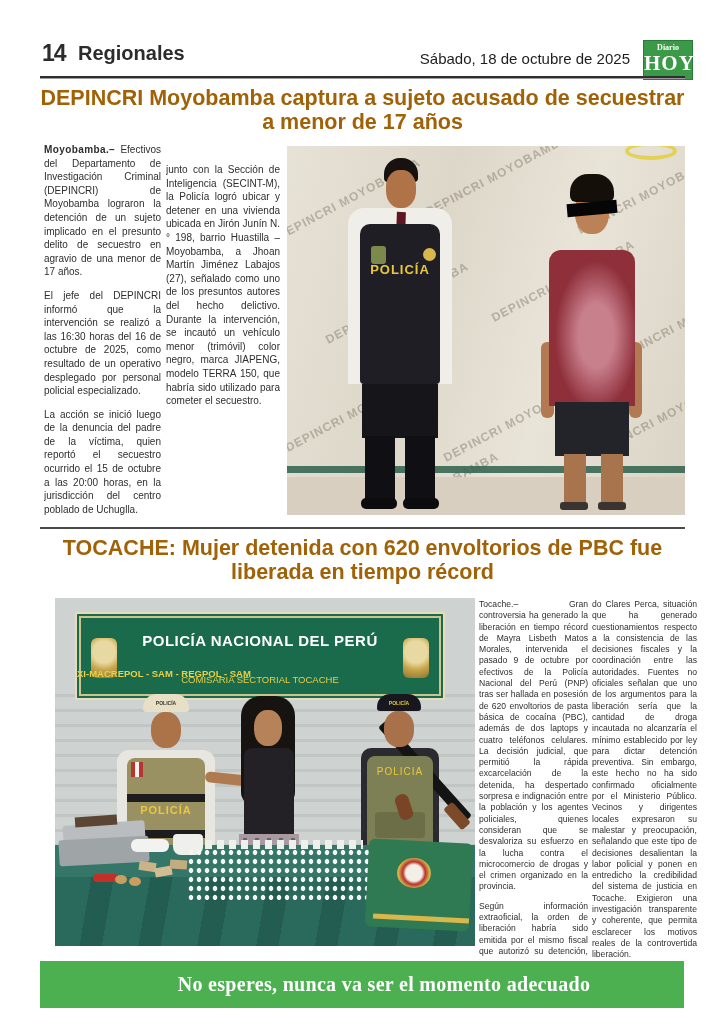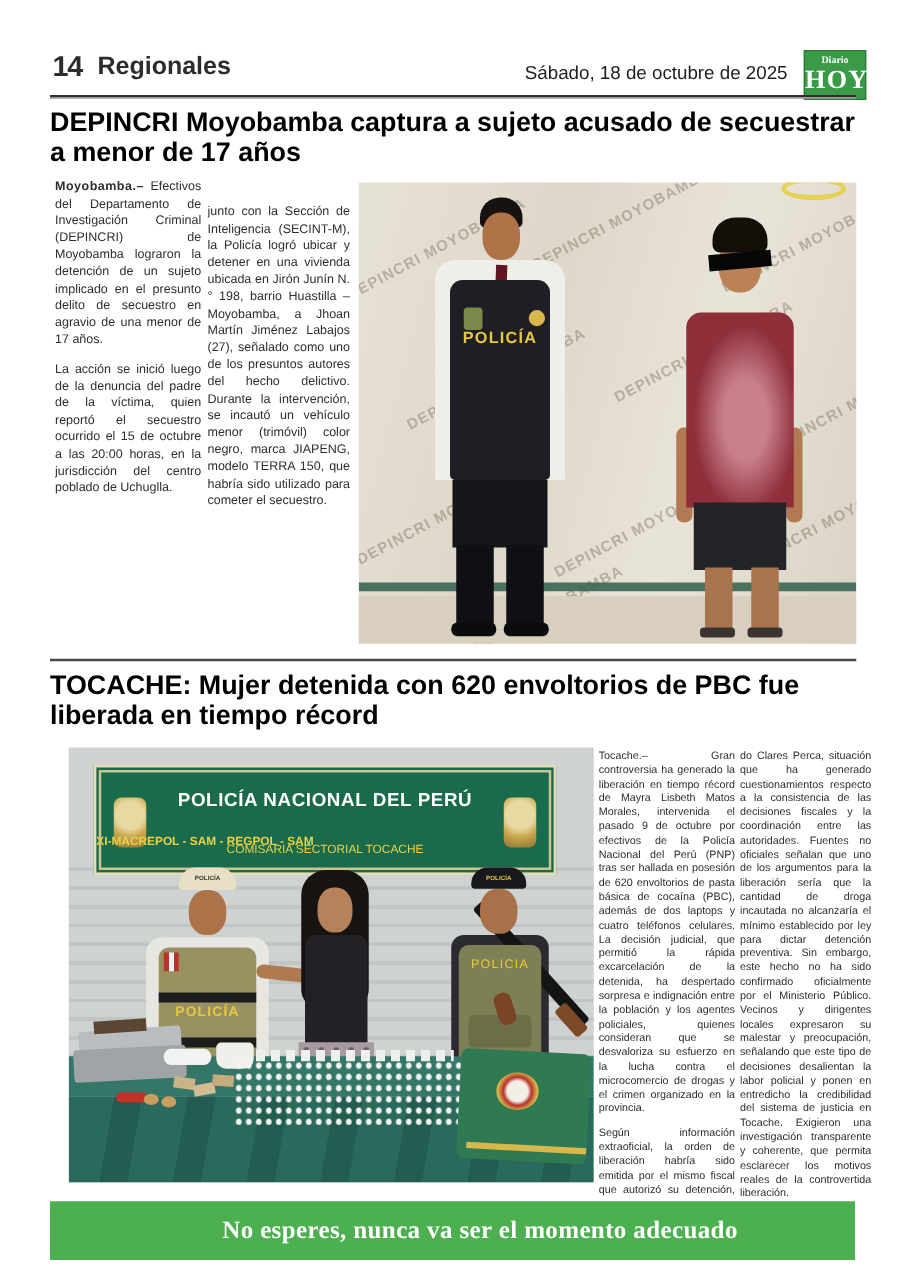--- a/index.html
+++ b/index.html
@@ -10,21 +10,21 @@
   }
   
   .pagenum { position:absolute; left:42px; top:40px; font-size:23px; font-weight:bold; color:#2c2c2c; letter-spacing:-1px;}
   .sectionname { position:absolute; left:78px; top:42px; font-size:20px; font-weight:bold; color:#2c2c2c;}
   .dateline { position:absolute; left:350px; top:50px; width:280px; text-align:right; font-size:15px; color:#1e1e1e;}
   .hoy-logo { position:absolute; right:30px; top:40px; width:50px; height:40px; background:#3a9a48; border:1px solid #2c7a38; text-align:center; }
   .hoy-top { display:block; color:#fff; font-size:8px; font-weight:bold; font-family:"Liberation Serif", serif; margin-top:2px;}
   .hoy-main { display:block; color:#fff; font-size:21px; font-weight:bold; font-family:"Liberation Serif", serif; line-height:22px; letter-spacing:1px;}
   .head-rule { position:absolute; left:40px; top:76px; width:645px; height:3px; background:linear-gradient(180deg,#2f2f2f 0 55%,#9a9a9a 55% 100%); }
   
-  .headline { position:absolute; left:40px; width:645px; text-align:left; font-size:21.5px; line-height:24px; font-weight:bold; color:#000000; }
+  .headline { position:absolute; left:40px; width:645px; text-align:center; font-size:21.5px; line-height:24px; font-weight:bold; color:#a16207; }
   .h1-a { top:86px; }
   .h2-a { top:536px; }
   .divider { position:absolute; left:40px; top:527px; width:645px; height:2px; background:#4a4a4a; }
   
   .col { position:absolute; text-align:justify; color:#2e2e2e; overflow:hidden; }
   .a1col { font-size:10px; line-height:13.6px; top:143px; height:374px; }
   .a1c1 { left:44px; width:117px; }
   .a1c2 { left:166px; width:114px;margin-top:20px; }
   .a2col { font-size:8.6px; line-height:11.3px; top:599px; height:358px; }
   .a2c1 { left:479px; width:109px; }
@@ -146,20 +146,21 @@
   <div class="hoy-logo">
     <span class="hoy-top">Diario</span>
     <span class="hoy-main">HOY</span>
   </div>
   <div class="head-rule"></div>
 
   <div class="headline h1-a">DEPINCRI Moyobamba captura a sujeto acusado de secuestrar a menor de 17 años</div>
 
   <div class="col a1col a1c1">
     <p><span class="lead">Moyobamba.–</span> <span>Efectivos del Departamento de Investigación Criminal (DEPINCRI) de Moyobamba lograron la detención de un sujeto implicado en el presunto delito de secuestro en agravio de una menor de 17 años.</span></p>
+    <p>El jefe del DEPINCRI informó que la intervención se realizó a las 16:30 horas del 16 de octubre de 2025, como resultado de un operativo desplegado por personal policial especializado.</p>
     <p>La acción se inició luego de la denuncia del padre de la víctima, quien reportó el secuestro ocurrido el 15 de octubre a las 20:00 horas, en la jurisdicción del centro poblado de Uchuglla.</p>
 
   </div>
   <div class="col a1col a1c2">
     <p>junto con la Sección de Inteligencia (SECINT-M), la Policía logró ubicar y detener en una vivienda ubicada en Jirón Junín N.° 198, barrio Huastilla – Moyobamba, a Jhoan Martín Jiménez Labajos (27), señalado como uno de los presuntos autores del hecho delictivo. Durante la intervención, se incautó un vehículo menor (trimóvil) color negro, marca JIAPENG, modelo TERRA 150, que habría sido utilizado para cometer el secuestro.</p>
   </div>
 
   <div class="photo1">
     <span class="wm">DEPINCRI MOYOBAMBA</span>
     <span class="wm">DEPINCRI MOYOBAMBA</span>

